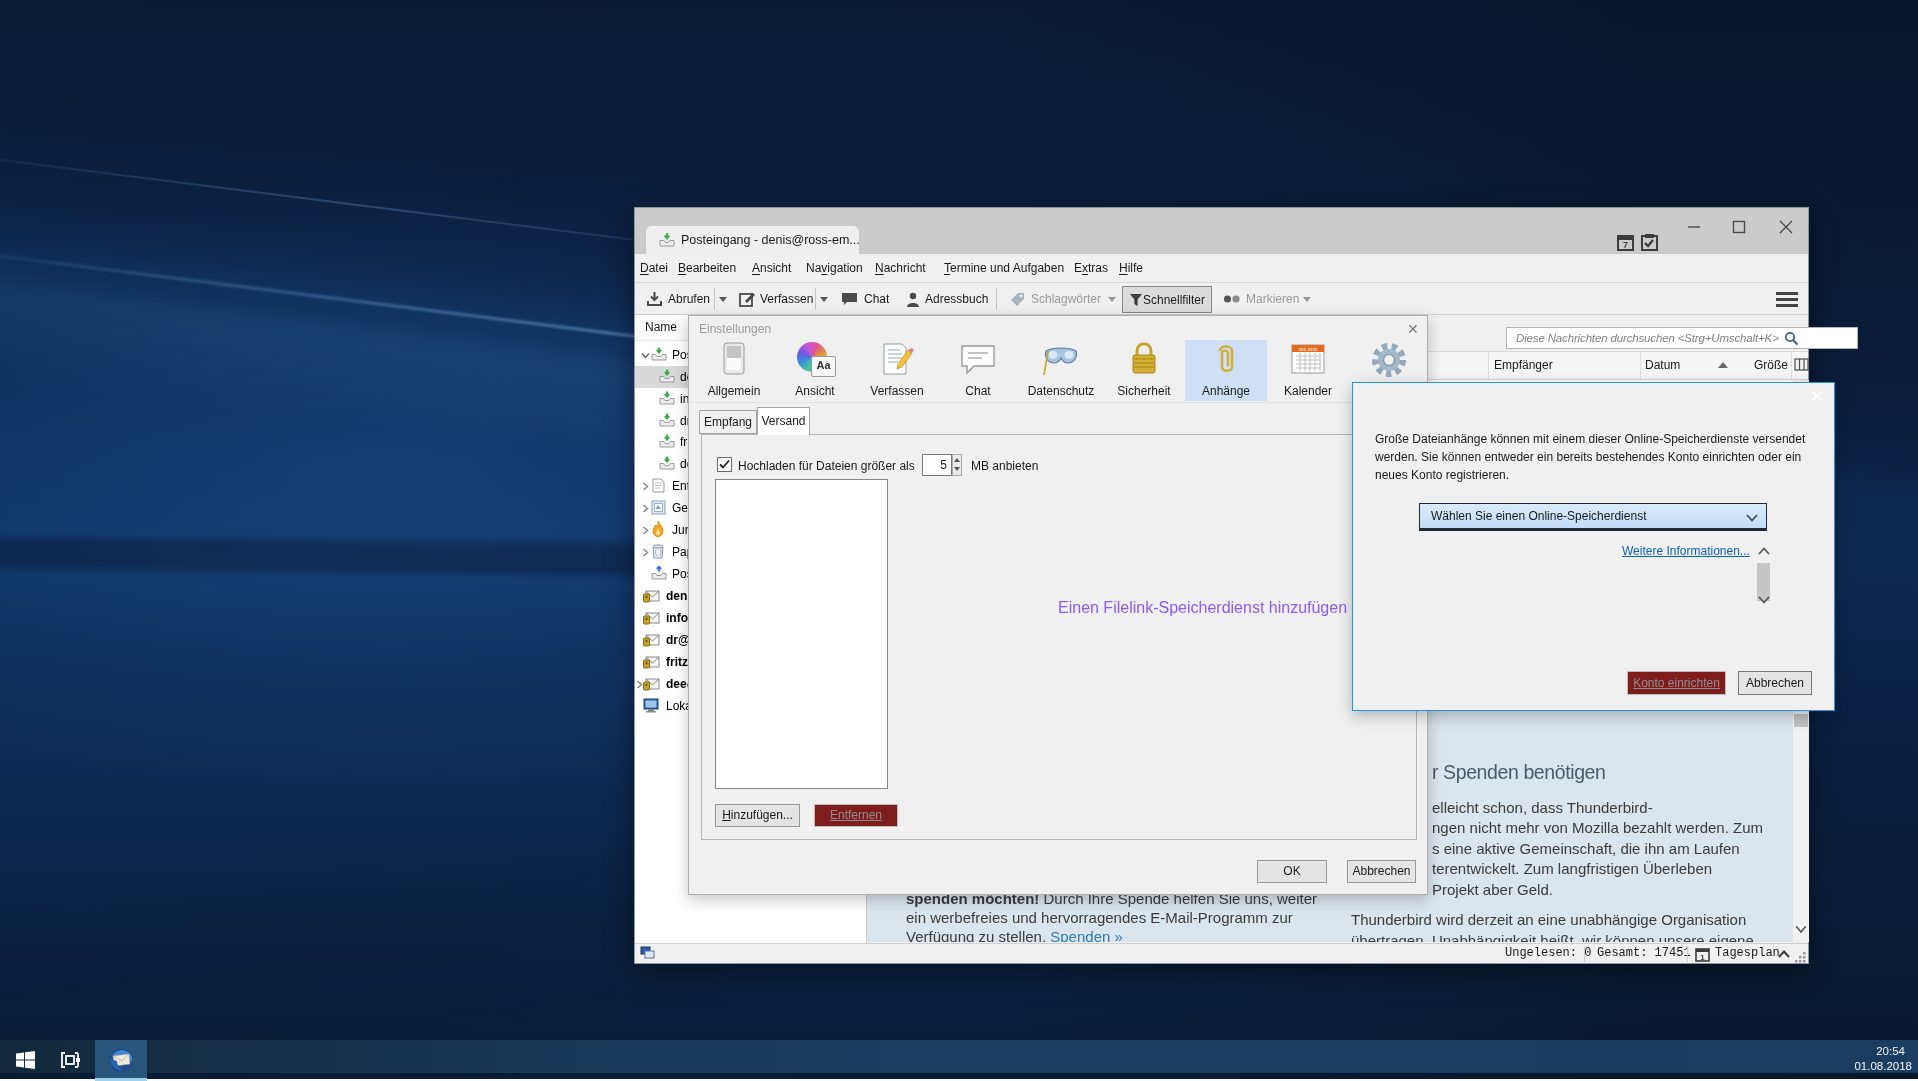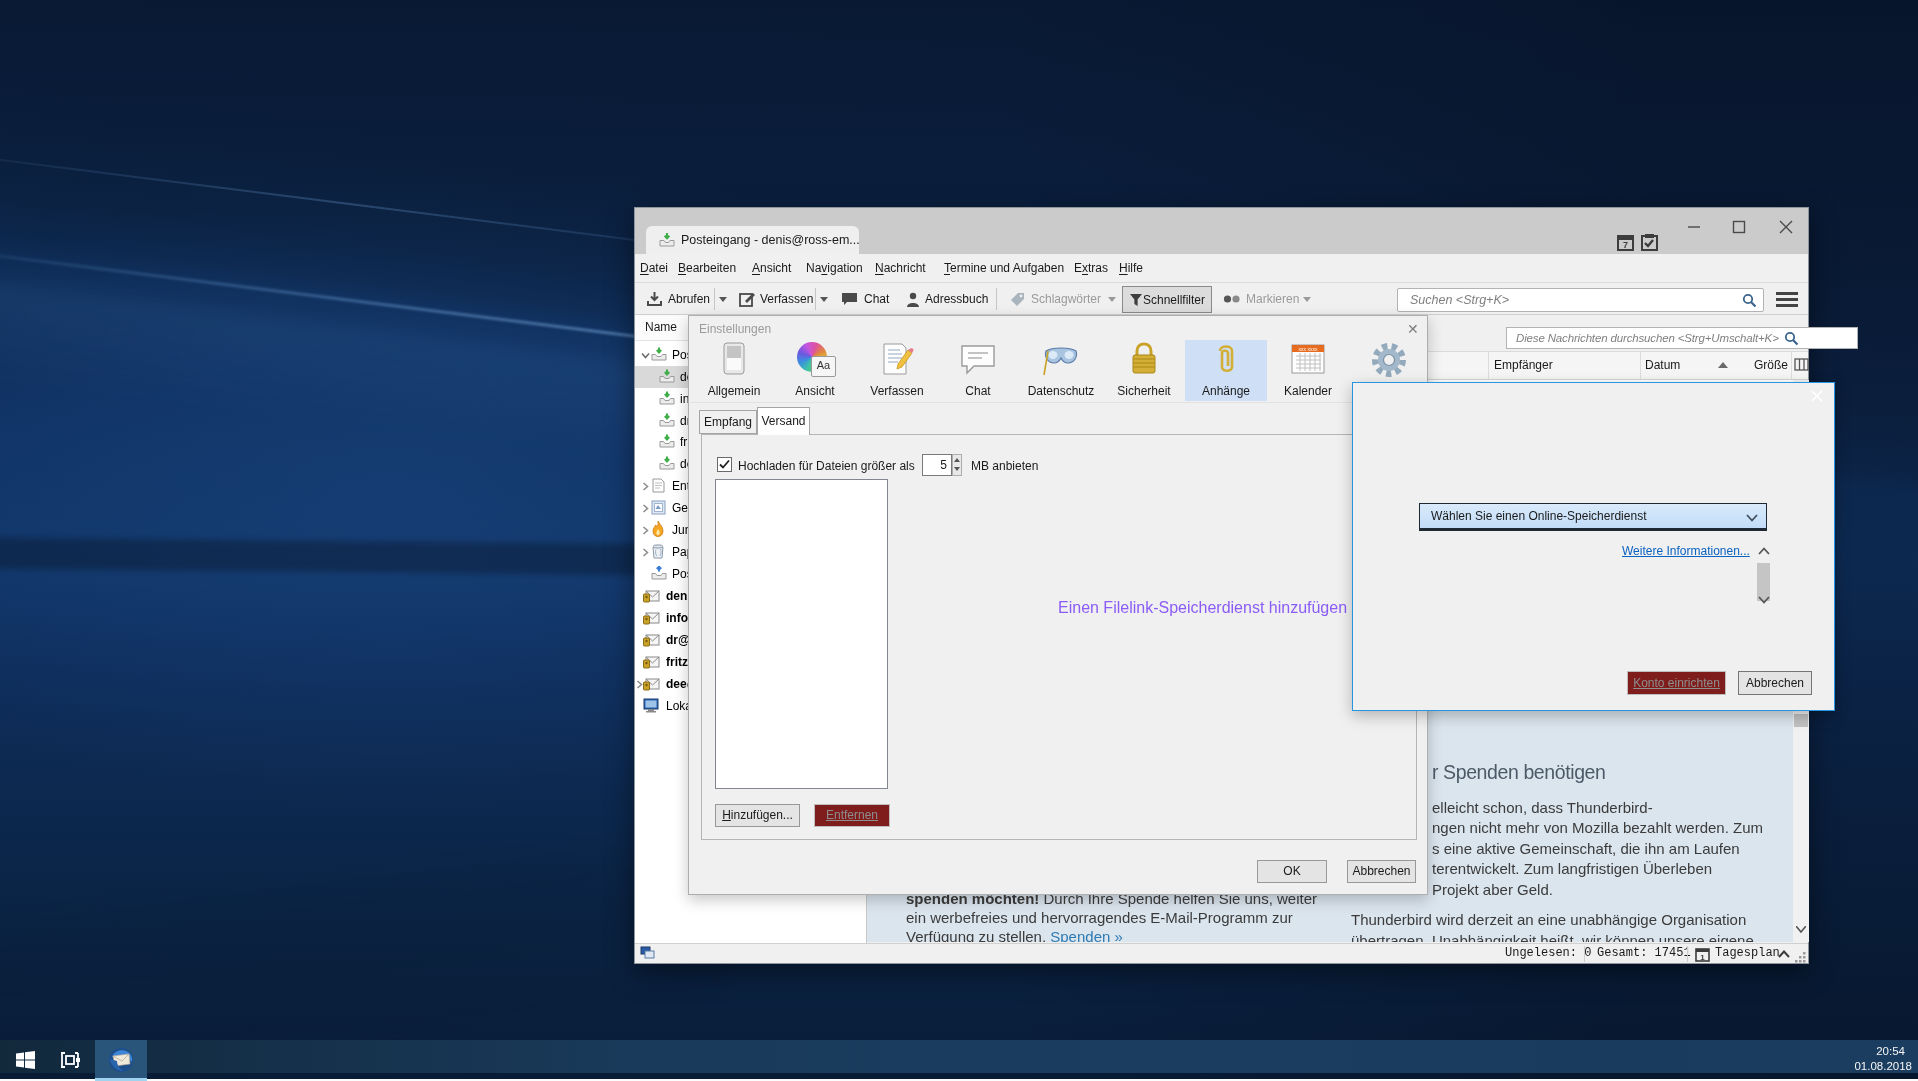--- a/index.html
+++ b/index.html
@@ -190,27 +190,20 @@
       <span style="margin-left:0">Schnellfilter</span>
     </div>
     <div class="titem" style="left:588px;color:#9a9a9a">
       <svg width="18" height="10" viewBox="0 0 18 10">
           <circle cx="4.5" cy="5" r="3.6" fill="#555"></circle>
           <circle cx="13" cy="5" r="3.6" fill="#8a8a8a"></circle>
         </svg>
       <span style="margin-left:5px">Markieren</span>
     </div>
     <span class="caret gray abs" style="left:668px;top:14px"></span>
-    <div id="searchbox">
-      <span class="ph">Suchen &lt;Strg+K&gt;</span>
-      <svg class="abs" style="left:344px;top:4px" width="15" height="15" viewBox="0 0 15 15">
-          <circle cx="6" cy="6" r="4.2" fill="none" stroke="#39648c" stroke-width="1.8"></circle>
-          <line x1="9.2" y1="9.2" x2="13.5" y2="13.5" stroke="#39648c" stroke-width="2.2"></line>
-        </svg>
-    </div>
     <div class="abs" style="left:1141px;top:9px;width:22px;height:3px;background:#444"></div>
     <div class="abs" style="left:1141px;top:15px;width:22px;height:3px;background:#444"></div>
     <div class="abs" style="left:1141px;top:21px;width:22px;height:3px;background:#444"></div>
   </div>
 
   <div id="fpane">
     <div class="hdr">
         <span>Name</span>
       </div>
   <div class="frow" style="top:29px">
@@ -481,21 +474,21 @@
   <span class="x">✕</span>
   <div id="cfgicons">
       <div class="cfgitem" style="left:4px;width:82px"><svg width="26" height="34" viewBox="0 0 26 34" style="margin-top:2px">
           <rect x="3" y="1" width="20" height="31" rx="3" fill="#e8e8e8" stroke="#9a9a9a"></rect>
           <rect x="6" y="4" width="14" height="12" fill="#c4c4c4"></rect>
           <rect x="6" y="16" width="14" height="12" fill="#fafafa"></rect>
         </svg><div class="lbl">Allgemein</div></div>
       <div class="cfgitem" style="left:86px;width:80px">
         <div style="position:relative;width:80px;height:38px">
           <div style="position:absolute;left:22px;top:2px;width:30px;height:30px;border-radius:50%;background:conic-gradient(from 20deg,#e0529c,#e08a3c,#ddd23c,#7ec43c,#3cc4a8,#3c8ee0,#6c58e0,#c455e0,#e0529c)"></div>
-          <div style="position:absolute;left:36px;top:16px;width:23px;height:19px;background:#f6f6f6;border:1px solid #9a9a9a;border-radius:2px;font-size:11px;font-weight:normal;color:#333;line-height:17px;text-align:center">Aa</div>
+          <div style="position:absolute;left:36px;top:16px;width:23px;height:19px;background:#f6f6f6;border:1px solid #9a9a9a;border-radius:2px;font-size:11px;font-weight:bold;color:#333;line-height:17px;text-align:center">Aa</div>
         </div>
         <div class="lbl">Ansicht</div>
       </div>
       <div class="cfgitem" style="left:168px;width:80px"><svg width="34" height="34" viewBox="0 0 34 34" style="margin-top:2px">
           <path d="M4 2 H22 L26 6 V32 H4 Z" fill="#fdfdfd" stroke="#9a9a9a"></path>
           <path d="M8 8 H20 M8 12 H22 M8 16 H22 M8 20 H18" stroke="#b8c4d8" stroke-width="1.5"></path>
           <path d="M18 22 L28 8 L32 11 L22 25 L17 27 Z" fill="#f0c040" stroke="#c89820" stroke-width="0.8"></path>
           <path d="M28 8 L32 11 L33.5 8.5 C34 7 32 5.5 30.5 6.5 Z" fill="#e87a8a"></path>
         </svg><div class="lbl">Verfassen</div></div>
       <div class="cfgitem" style="left:248px;width:82px"><svg width="36" height="34" viewBox="0 0 36 34" style="margin-top:4px">
@@ -550,30 +543,33 @@
           <path d="M3 0 L6 4 L0 4 Z" fill="#555"></path>
         </svg>
       <svg class="abs" style="left:1px;top:12px" width="6" height="5">
           <path d="M0 0 L6 0 L3 4 Z" fill="#555"></path>
         </svg>
     </div>
     <span class="abs" style="left:269px;top:24px;font-size:12px;color:#1a1a1a">MB anbieten</span>
     <div id="listbox"></div>
     <span class="abs" style="left:356px;top:164px;font-size:16px;color:#8b5cf6">Einen Filelink-Speicherdienst hinzufügen</span>
     <div class="btn" style="left:13px;top:369px;width:85px;height:23px;line-height:21px"><u>H</u>inzufügen...</div>
-    <div class="btn dis" style="left:112px;top:369px;width:76px;height:23px;line-height:21px"><u>E</u>ntfernen</div>
+    <div class="btn dis" style="left:112px;top:369px;width:84px;height:23px;line-height:21px"><u>E</u>ntfernen</div>
   </div>
   <div class="btn" style="left:568px;top:544px;width:70px;height:23px;line-height:21px">OK</div>
   <div class="btn" style="left:658px;top:544px;width:69px;height:23px;line-height:21px">Abbrechen</div>
 </div>
 
 <div id="dlg2">
   <svg class="abs x" style="right:10px;top:6px" width="14" height="14">
       <path d="M2 2 L12 12 M12 2 L2 12" stroke="#fff" stroke-width="1.6"></path>
     </svg>
+  <p>Große Dateianhänge können mit einem dieser Online-Speicherdienste versendet<br>
+  werden. Sie können entweder ein bereits bestehendes Konto einrichten oder ein<br>
+  neues Konto registrieren.</p>
   <div id="ddown">
     <span>Wählen Sie einen Online-Speicherdienst</span>
     <svg class="abs" style="right:8px;top:10px" width="12" height="8">
         <path d="M1 1 L6 6.5 L11 1" stroke="#41505c" stroke-width="1.8" fill="none"></path>
       </svg>
   </div>
   <a id="wlink">Weitere Informationen...</a>
   <svg class="abs" style="left:405px;top:164px" width="12" height="8">
       <path d="M1 7 L6 1.5 L11 7" stroke="#555" stroke-width="1.8" fill="none"></path>
     </svg>

